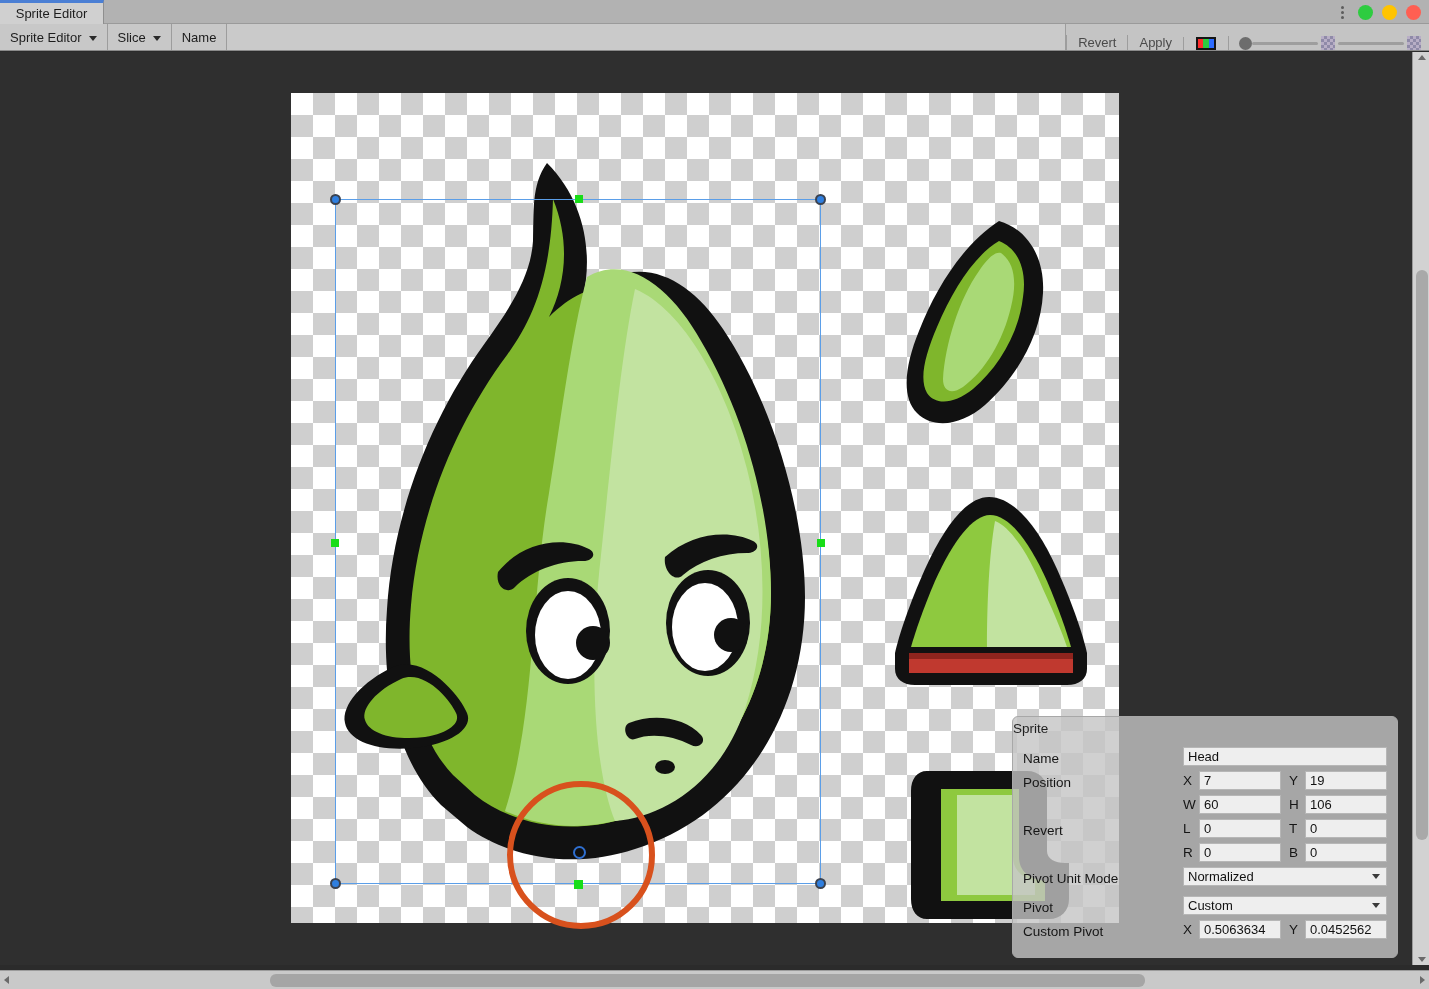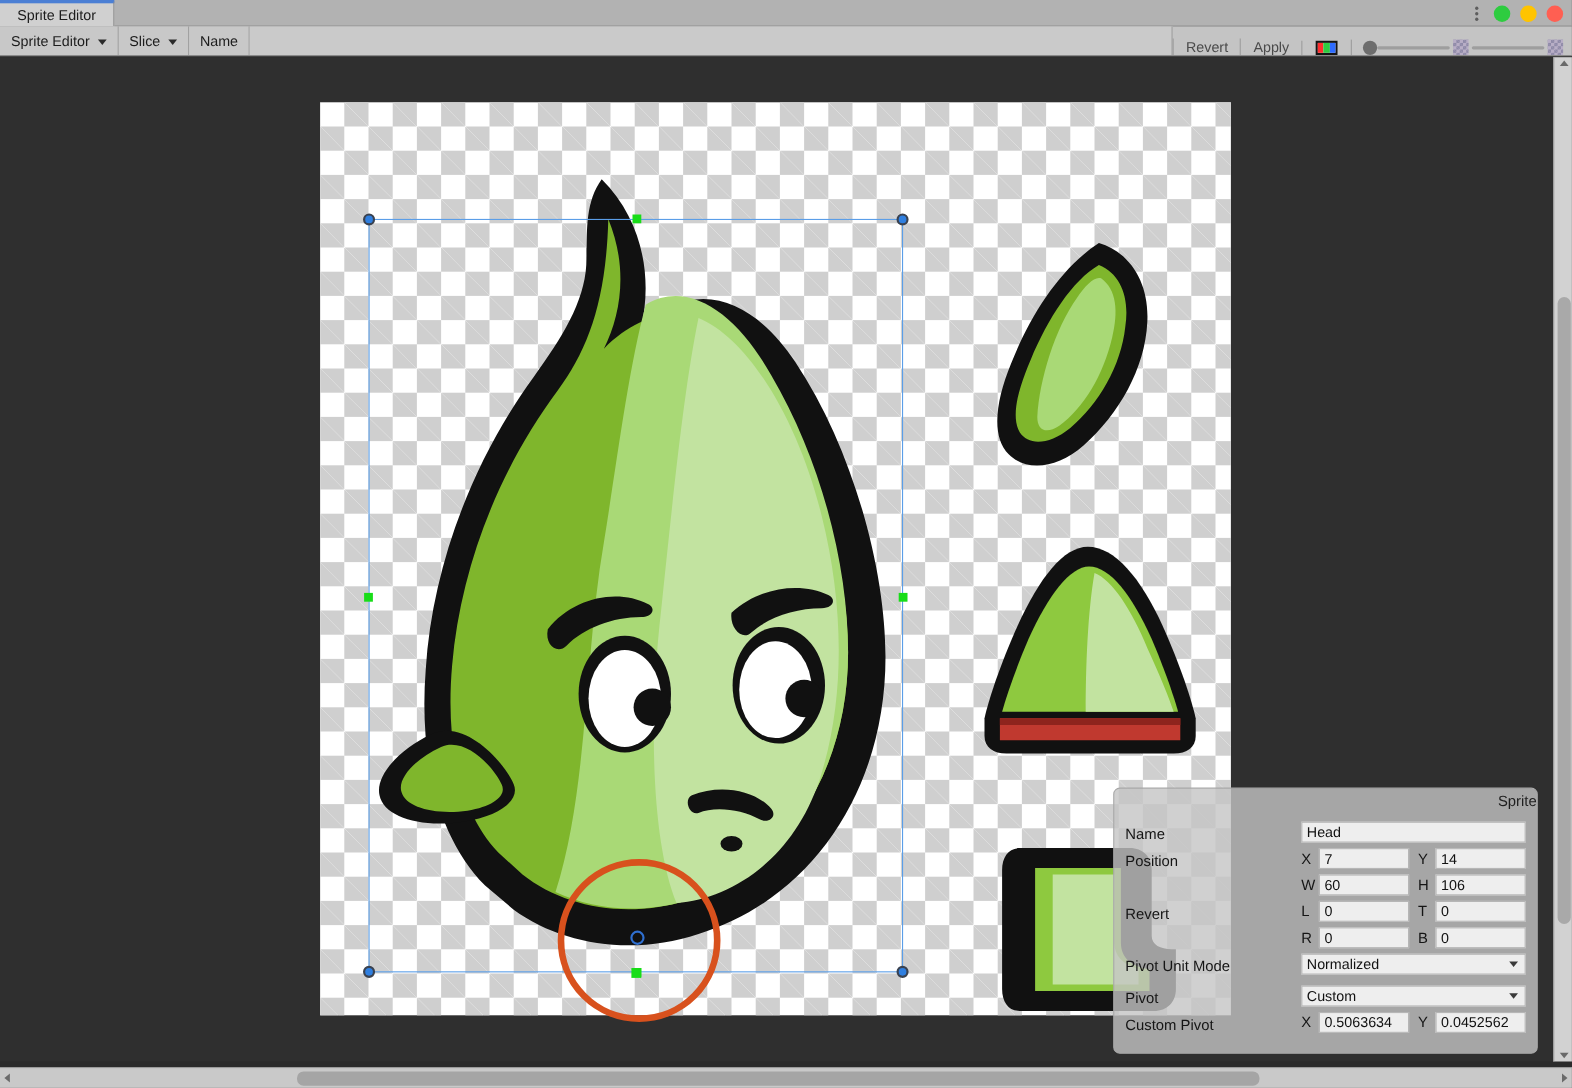--- a/index.html
+++ b/index.html
@@ -122,21 +122,21 @@
   .art { position: absolute; }
 
   
   #sprite-panel {
     position: absolute; left: 1012px; top: 716px; width: 386px; height: 242px;
     background: rgba(196,196,196,0.80);
     border: 1px solid #a8a8a8;
     border-radius: 6px;
     font-size: 13.5px; color: #1c1c1c;
   }
-  #panel-title { text-align: right; padding: 4px 0 6px; font-size: 13.5px; color: #1f1f1f; }
+  #panel-title { text-align: left; padding: 4px 0 6px; font-size: 13.5px; color: #1f1f1f; }
   .row { display: flex; align-items: flex-end; height: 24px; padding: 0 10px; }
   .row-label { width: 160px; flex: none; color: #151515; }
   .fld {
     background: #eeeeee; border: 1px solid #b6b6b6;
     height: 19px; line-height: 17px;
     padding: 0 4px; font-size: 13px; color: #111;
     flex: 1; min-width: 0; overflow: hidden; white-space: nowrap;
   }
   .axis { width: 16px; flex: none; color: #151515; }
   .pair { display: flex; align-items: center; flex: 1; gap: 0; }
@@ -339,21 +339,21 @@
 
   <div class="row">
     <div class="row-label">Position</div>
     <div class="pair">
       <div class="half">
         <span class="axis">X</span>
         <div class="fld">7</div>
       </div>
       <div class="half" style="margin-left:8px">
         <span class="axis">Y</span>
-        <div class="fld">14</div>
+        <div class="fld">19</div>
       </div>
     </div>
   </div>
 
   <div class="row">
     <div class="row-label"></div>
     <div class="pair">
       <div class="half">
         <span class="axis">W</span>
         <div class="fld">60</div>

